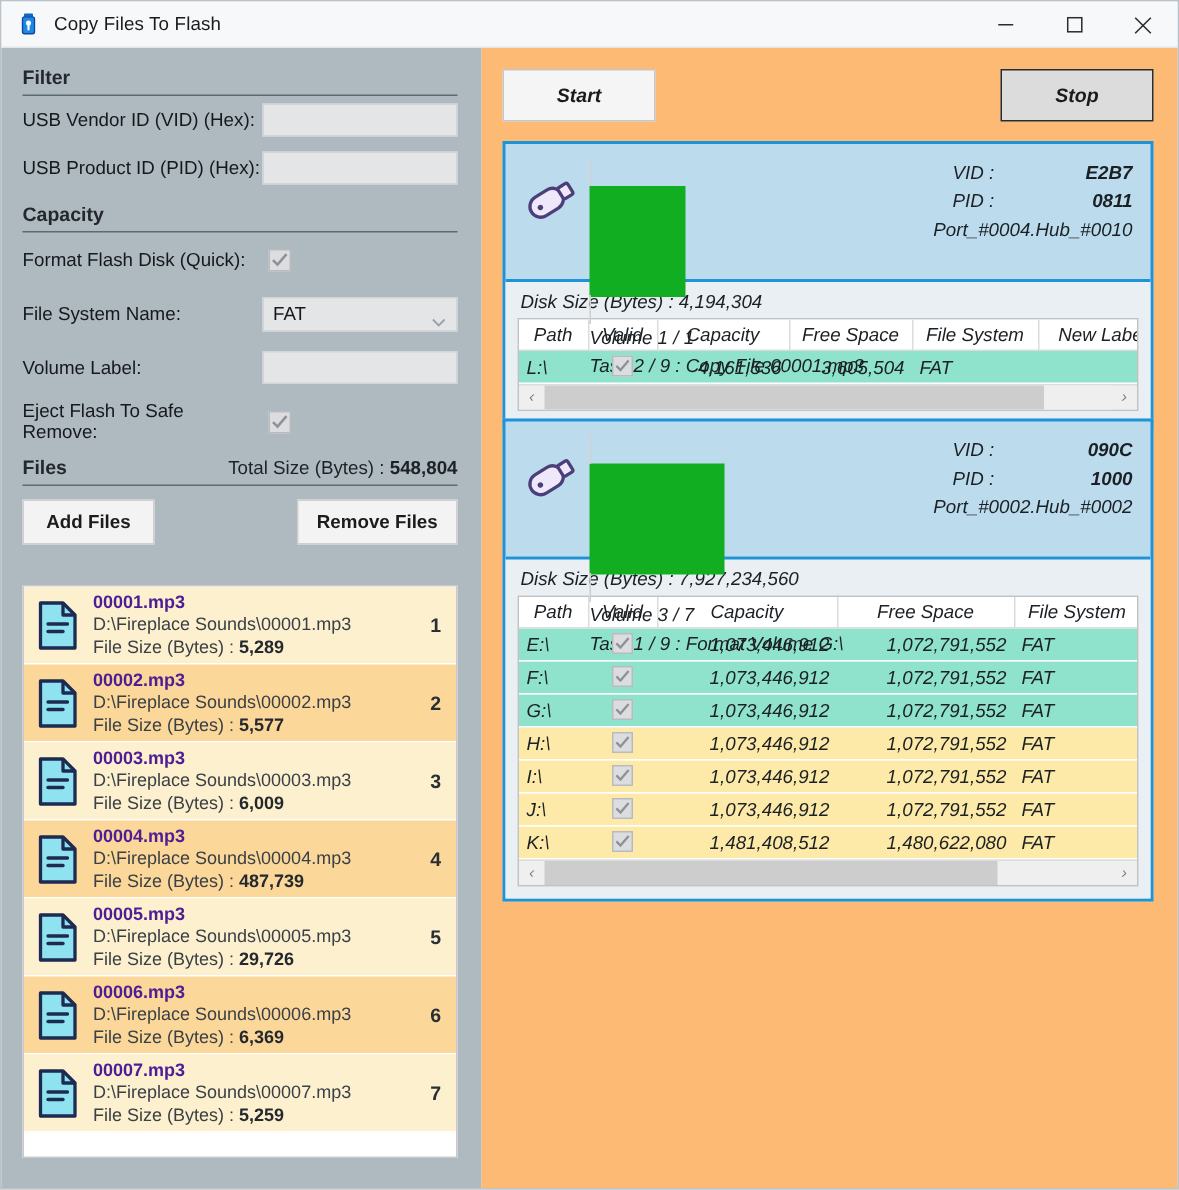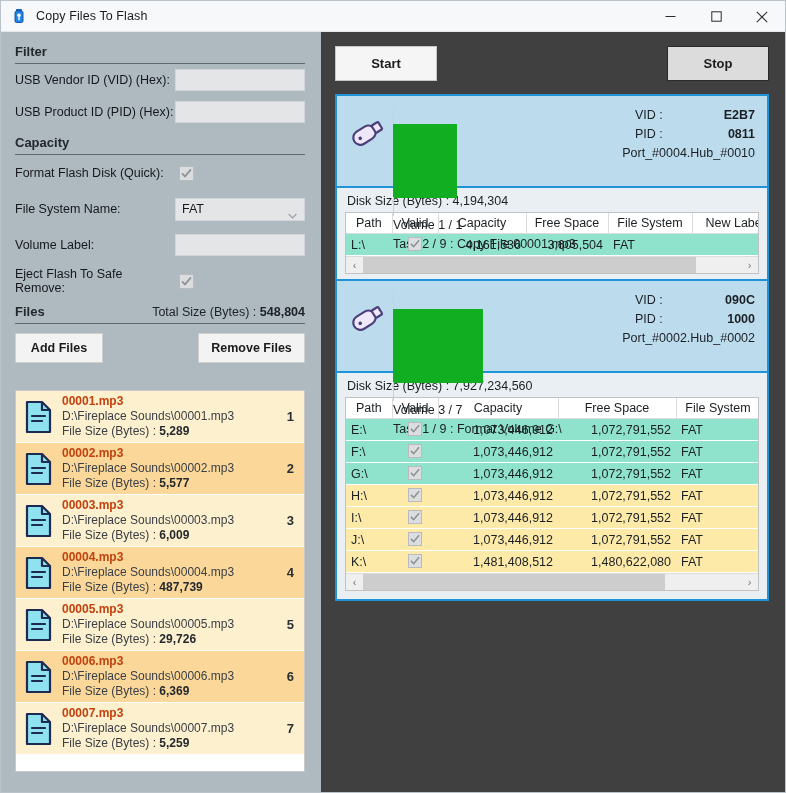--- a/index.html
+++ b/index.html
@@ -27,21 +27,21 @@
     width:46px; height:31px; display:flex; align-items:center; justify-content:center;
     color:#2b2b2b;
   }
   .winbtn svg { display:block; }
 
   
   #body-split { position:absolute; left:0; top:31px; right:0; bottom:0; display:flex; }
   #left-pane {
     width:320px; background:#aeb9c0; position:relative; flex:0 0 320px;
   }
-  #right-pane { flex:1; background:#404040; position:relative; }
+  #right-pane { flex:1; background:#fdba74; position:relative;font-style:italic; }
 
   
   .sec-title {
     font-size:13px; font-weight:bold; color:#22282c; padding:0 0 4px 14px;
   }
   .sec-rule { height:1px; background:#5d6a72; margin:0 16px 0 14px; }
 
   .field-row { display:flex; align-items:center; height:32px; padding:0 16px 0 14px; }
   .field-label { font-size:12.5px; color:#16191c; flex:1; }
   .txtbox {
@@ -81,21 +81,21 @@
     background:#ffffff; border:1px solid #c9c9c9; overflow:hidden;
   }
   .file-item {
     display:flex; align-items:center; height:52px; padding:0 10px 0 8px;
     border-bottom:1px solid #ffffff;
   }
   .file-item.odd  { background:#fdf0cf; }
   .file-item.even { background:#fcd79a; }
   .fi-icon { width:30px; height:34px; flex:0 0 30px; margin-right:8px; }
   .fi-text { flex:1; min-width:0; }
-  .fi-name { font-size:12px; font-weight:bold; color:#c2410c; line-height:15px; }
+  .fi-name { font-size:12px; font-weight:bold; color:#4c1d95; line-height:15px; }
   .fi-path { font-size:12px; color:#3a4046; line-height:15px; }
   .fi-size { font-size:12px; color:#3a4046; line-height:15px; }
   .fi-size b { font-weight:bold; color:#24292e; }
   .fi-num { font-size:13px; font-weight:bold; color:#2a2f33; padding-left:8px; }
 
   
   #toolbar { position:absolute; left:14px; right:16px; top:14px; height:36px; }
   #btn-start {
     position:absolute; left:0; top:0; width:102px; height:35px;
     background:#f5f5f5; border:1px solid #c6c6c6;

